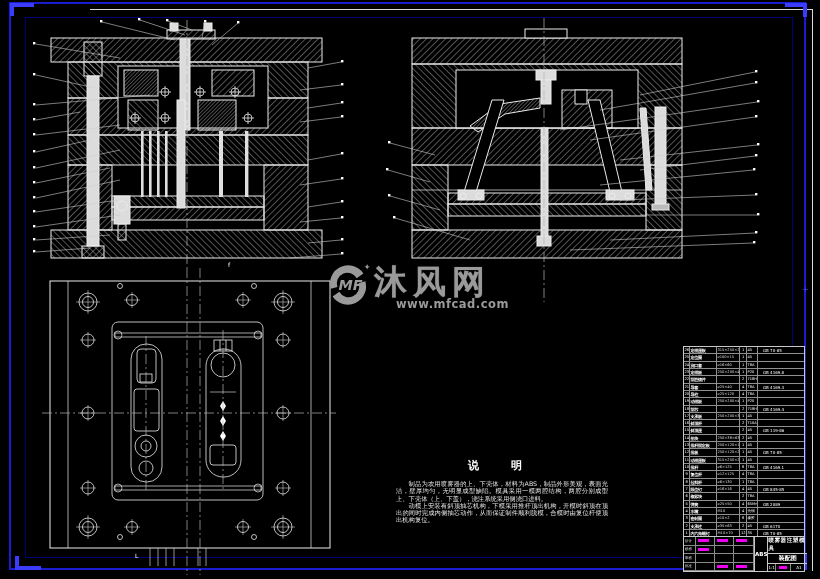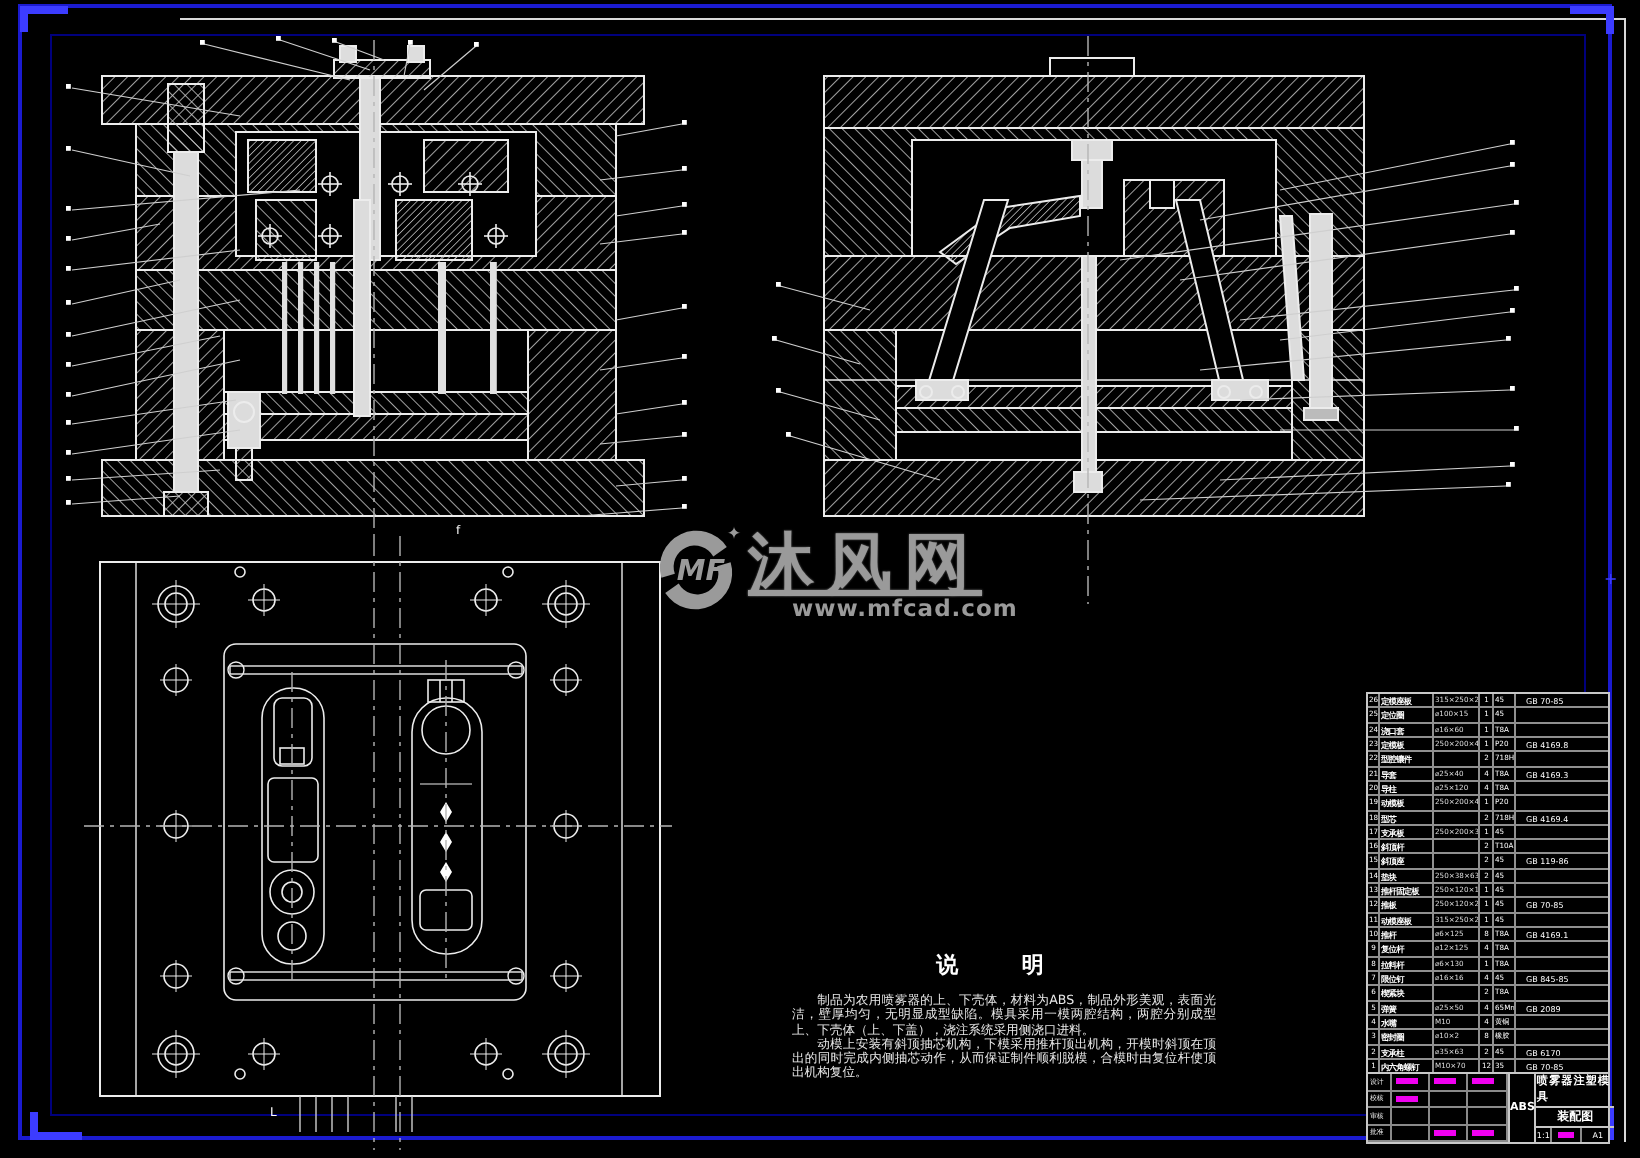--- a/index.html
+++ b/index.html
@@ -11,27 +11,27 @@
   .blue-frame{position:absolute;left:9px;top:2px;width:797px;height:568px;
               border:2px solid #1b1bd0;box-sizing:border-box;}
   .navy-frame{position:absolute;left:25px;top:17px;width:768px;height:541px;
               border:1.5px solid #00007d;box-sizing:border-box;}
   .corner{position:absolute;background:#3c3cff;}
   .bluecross{position:absolute;color:#3c3cff;font-size:8px;line-height:8px;}
   
   .wm{position:absolute;left:322px;top:258px;width:190px;height:58px;color:#979797;}
   .wm-logo{position:absolute;left:0;top:2px;width:52px;height:50px;}
   .wm-site{position:absolute;left:52px;top:2px;width:138px;font-size:33px;font-weight:bold;
-           letter-spacing:6px;color:#9a9a9a;white-space:nowrap;text-shadow:0 0 1px #777;text-decoration:underline;}
+           letter-spacing:6px;color:#9a9a9a;white-space:nowrap;text-shadow:0 0 1px #777;}
   .wm-url{position:absolute;left:74px;top:39px;font-size:11.5px;font-weight:bold;color:#9a9a9a;
           letter-spacing:0.5px;text-align:center;}
   
   .notes{position:absolute;left:396px;top:458px;width:212px;color:#efefef;}
   .notes-h{text-align:center;font-size:11px;font-weight:bold;letter-spacing:14px;
-           color:#fff;margin-bottom:7px;margin-top:17px;}
+           color:#fff;margin-bottom:7px;}
   .notes p{margin:0;font-size:6.3px;line-height:7.3px;text-align:justify;
            text-indent:2em;color:#e8e8e8;}
   
   .tb{position:absolute;left:683px;top:346px;width:122px;height:226px;background:#000;
       border:1px solid #c8c8c8;box-sizing:border-box;color:#fff;}
   .bom{position:absolute;left:0;right:0;top:0;bottom:34px;display:flex;flex-direction:column;}
   .bom-row{flex:1;display:flex;border-bottom:0.5px solid #909090;min-height:0;}
   .bc{border-right:0.5px solid #909090;overflow:hidden;font-size:3.6px;line-height:1.85;
       color:#fff;padding-left:0.5px;white-space:nowrap;box-sizing:border-box;}
   .bc.seq{width:6px;text-align:center;}

